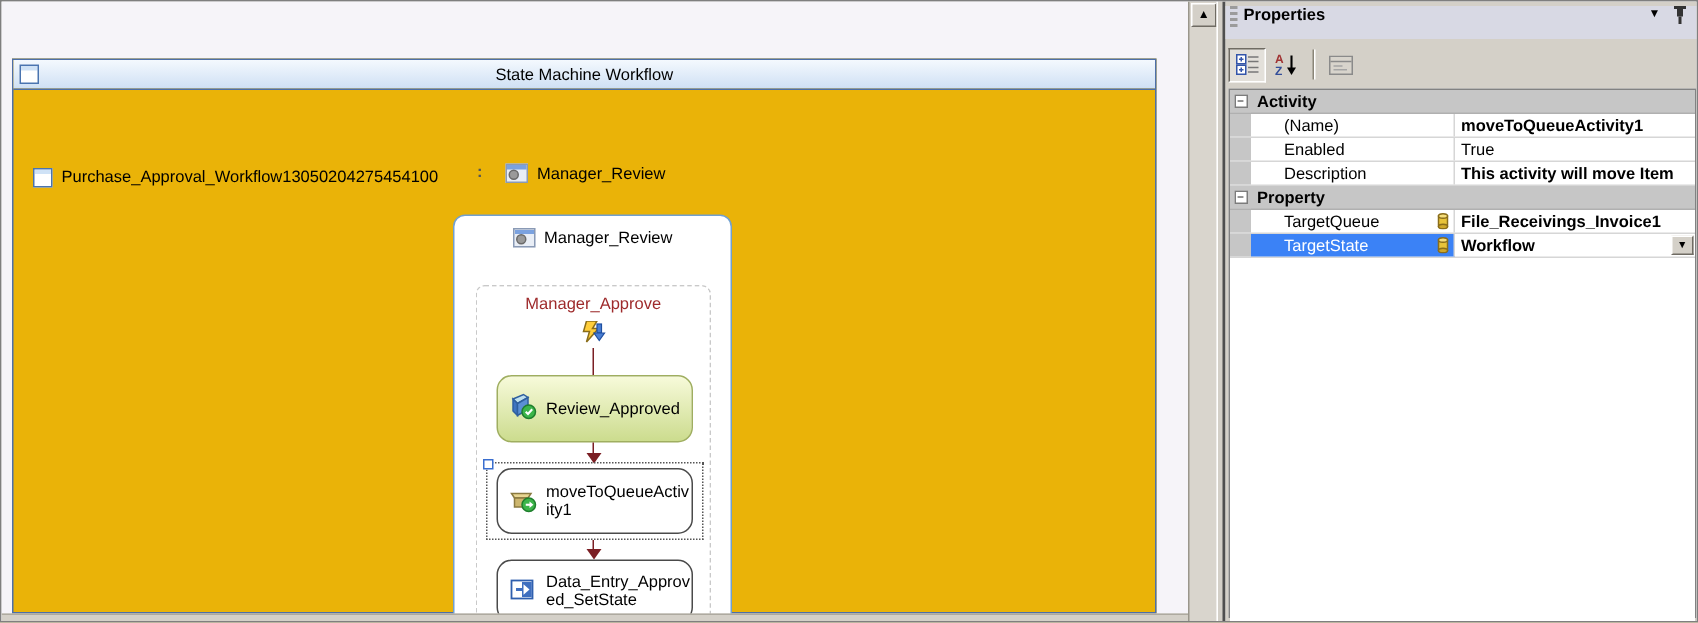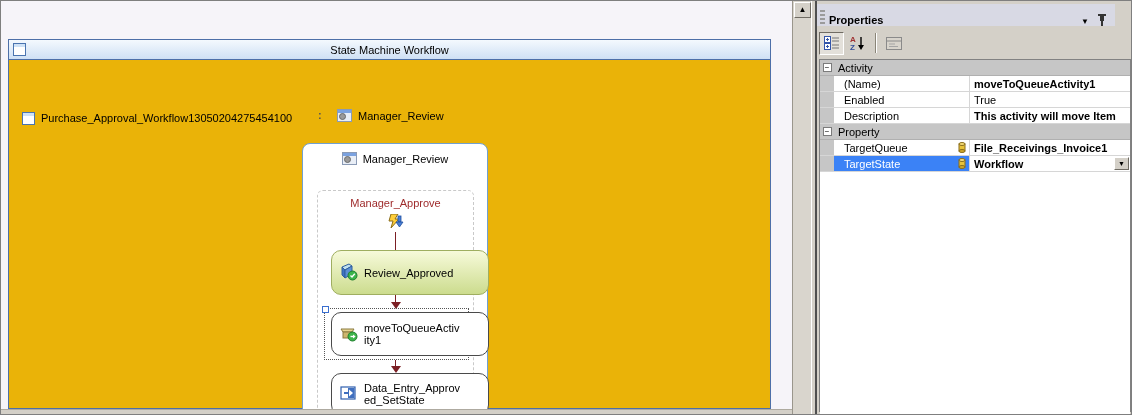--- a/index.html
+++ b/index.html
@@ -33,62 +33,62 @@
   #state-header { position:absolute; left:0; top:8px; right:0; display:flex; justify-content:center; align-items:center; }
 
   #event-area { position:absolute; left:14px; top:46px; width:157px; height:243px; height:242px; border:1px dashed #c9c9c9; border-radius:6px; }
   #event-area { height:242px; }
   #event-title { position:absolute; top:6px; left:0; right:0; text-align:center; color:#9e2a2b; }
   #event-icon { position:absolute; top:23px; left:50%; margin-left:-8px; }
 
   .vline { position:absolute; left:50%; width:1px; margin-left:-1px; background:#7b1f24; }
   .arrowhead { position:absolute; left:50%; margin-left:-5px; width:0; height:0; border-left:5px solid transparent; border-right:5px solid transparent; border-top:7px solid #7b1f24; }
 
-  .act-box { position:absolute; left:13px; width:158px; border-radius:10px; display:flex; align-items:center; padding-left:8px; background:#fff; border:1px solid #4a4a4a; }
+  .act-box { position:absolute; left:13px; width:131px; border-radius:10px; display:flex; align-items:center; padding-left:8px; background:#fff; border:1px solid #4a4a4a; }
   .act-box .ico { flex:0 0 18px; margin-right:6px; }
   .act-label { line-height:12px; overflow-wrap:anywhere; word-break:break-all; width:96px; }
 
   #act-review { top:59px; height:45px; border:1px solid #9fae60; background:linear-gradient(#f7fada,#ccdc8e); }
   #sel-rect { position:absolute; left:6px; top:117px; width:145px; height:52px; border:1px dotted #555; }
   #sel-handle { position:absolute; left:-3px; top:-3px; width:7px; height:7px; background:#fff; border:1px solid #3a6ecf; }
   #act-move { top:121px; height:44px; }
   #act-data { top:182px; height:42px; }
 
   
   #vscroll { position:absolute; left:791px; top:0; width:19px; height:415px; background:#d9d5cd; border-left:1px solid #9a968c; }
   #vscroll-up { position:absolute; left:1px; top:1px; width:17px; height:16px; background:#d4d0c8;
     border:1px solid; border-color:#fff #6f6b63 #6f6b63 #fff; font-size:8px; text-align:center; line-height:14px; color:#000; }
 
   #splitter { position:absolute; left:810px; top:0; width:6px; height:415px; background:#d4d0c8; border-left:1px solid #fff; border-right:2px solid #4f4f4f; }
 
   
   #props { position:absolute; left:816px; top:0; width:316px; height:415px; background:#d4d0c8; }
-  #props-header { position:absolute; left:0; top:3px; right:18px; height:22px; background:#d8d9e4; display:flex; align-items:flex-end; }
+  #props-header { position:absolute; left:0; top:3px; right:0; height:22px; background:#d8d9e4; display:flex; align-items:flex-start; }
   #props-grip { width:5px; height:16px; margin:0 4px 0 3px;
     background:repeating-linear-gradient(#9b9b9b 0 2px, transparent 2px 4px); }
   #props-title { font-weight:bold; flex:1; }
   #props-chevron { font-size:8px; padding:0 8px; }
   #pin { position:relative; width:10px; height:12px; margin-right:8px; }
   #pin .pin-head { position:absolute; left:1px; top:0; width:8px; height:2px; background:#333; }
   #pin .pin-body { position:absolute; left:3px; top:2px; width:4px; height:5px; background:#333; }
   #pin .pin-tip  { position:absolute; left:4px; top:7px; width:2px; height:5px; background:#333; }
 
   #props-toolbar { position:absolute; left:2px; top:29px; right:2px; height:26px; display:flex; align-items:center; }
   .tbtn { width:25px; height:23px; display:flex; align-items:center; justify-content:center; margin-right:1px; }
   .tbtn.pressed { background:#e3e0da; border:1px solid; border-color:#6f6b63 #fff #fff #6f6b63; }
   .tb-sep { width:2px; height:20px; border-left:1px solid #8a8578; border-right:1px solid #fff; margin:0 4px; }
 
   
   #grid { position:absolute; left:2px; top:58px; width:312px; height:353px; background:#fff; border:1px solid #828282; border-top:1px solid #828282; }
   .prow { display:flex; height:16px; align-items:stretch; border-bottom:1px solid #d6d6d6; }
   .prow .gutter { flex:0 0 14px; background:#c6c6c6; display:flex; align-items:center; justify-content:center; }
   .cat-row { background:#c6c6c6; border-bottom:1px solid #b0b0b0; }
-  .cat-row .cat-label { font-weight:normal; padding-left:4px; display:flex; align-items:center; }
+  .cat-row .cat-label { font-weight:bold; padding-left:4px; display:flex; align-items:center; }
   .collapse-box { width:9px; height:9px; background:#fff; border:1px solid #7c7c7c; font-size:8px; line-height:7px; text-align:center; color:#000; }
-  .pname { flex:0 0 136px; display:flex; align-items:center; padding-left:10px; border-right:1px solid #d6d6d6; position:relative; }
+  .pname { flex:0 0 136px; display:flex; align-items:center; padding-left:22px; border-right:1px solid #d6d6d6; position:relative; }
   .pvalue { flex:1; display:flex; align-items:center; padding-left:4px; position:relative; }
   .bold { font-weight:bold; }
   .prow.selected .pname { background:#3b82f6; color:#fff; }
   .bind-ico { position:absolute; right:3px; top:2px; }
   .dd-btn { position:absolute; right:1px; top:1px; bottom:1px; width:15px; background:#d4d0c8;
     border:1px solid; border-color:#fff #6f6b63 #6f6b63 #fff; font-size:7px; display:flex; align-items:center; justify-content:center; }
   #grid-rest { background:#fff; height:100%; }
 </style>
 </head>
 <body>

